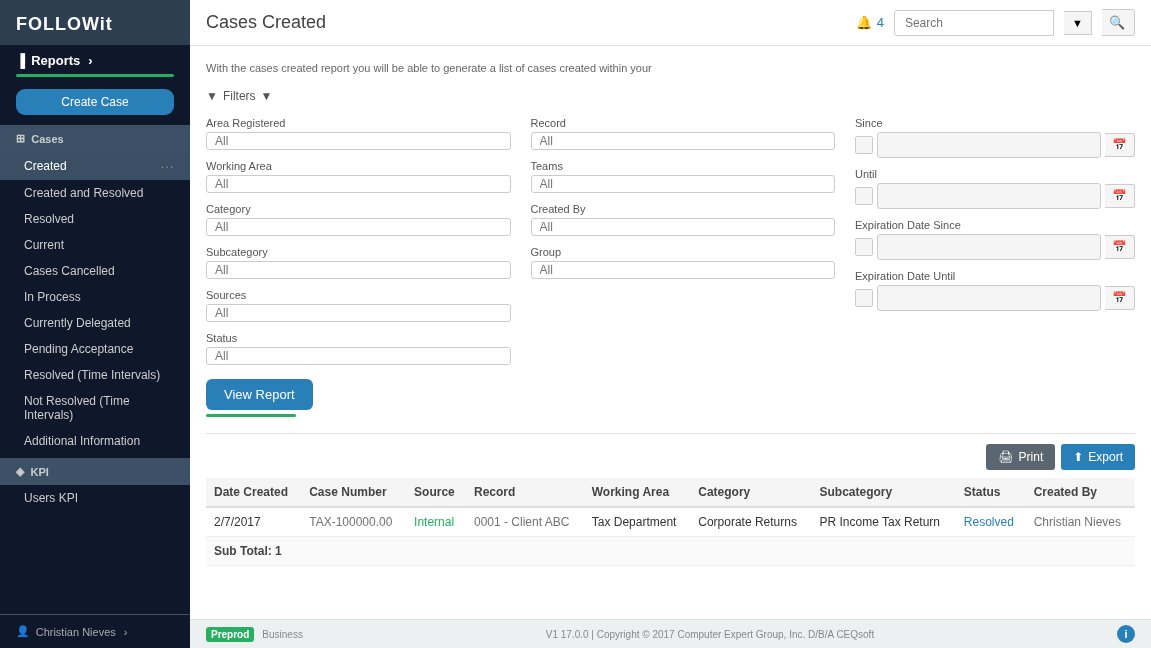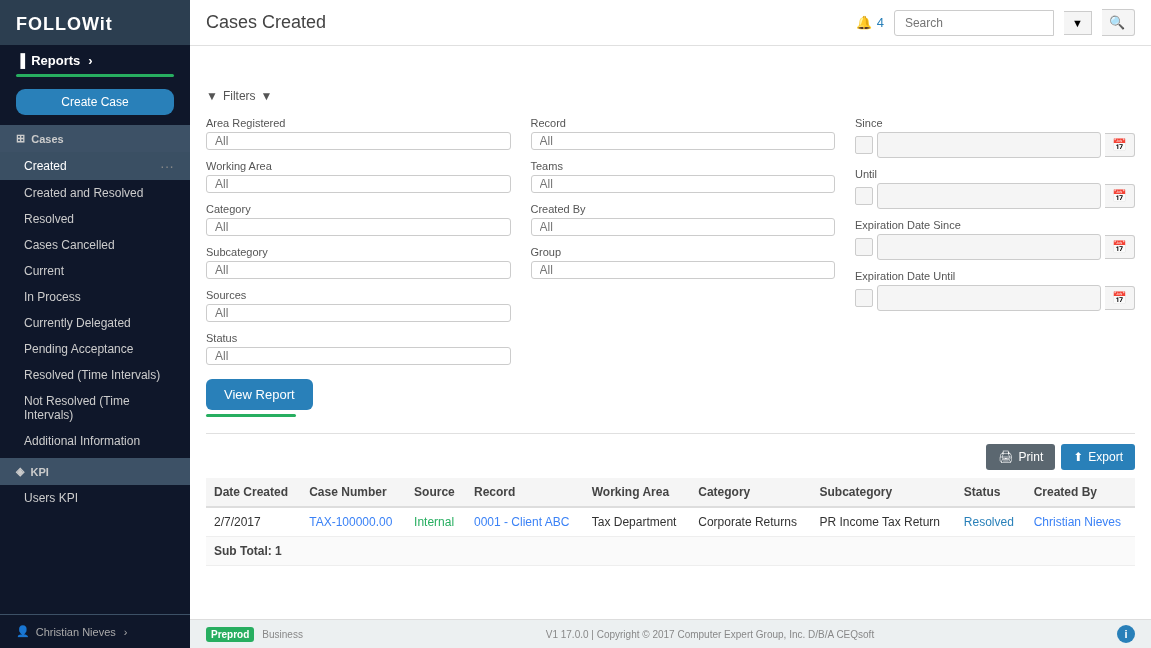--- a/index.html
+++ b/index.html
@@ -295,21 +295,21 @@
       text-align: left;
       font-weight: bold;
       color: #444;
       white-space: nowrap;
     }
     tbody tr td {
       padding: 7px 8px;
       border-bottom: 1px solid #eee;
       color: #333;
     }
-    .link-blue { color: #3b82f6; text-decoration: none; cursor: pointer; }
+    .link-blue { color: #737373; text-decoration: none; cursor: pointer; }
     .link-green { color: #27ae60; text-decoration: none; cursor: pointer; }
     .link-resolved { color: #2980b9; text-decoration: none; }
     .subtotal-row td {
       font-weight: bold;
       background: #fafafa;
       color: #444;
     }
 
     
     #footer {
@@ -375,24 +375,24 @@
     <span>Created</span>
     <span class="dots">···</span>
   </div>
   <div class="sidebar-item">
     <span>Created and Resolved</span>
   </div>
   <div class="sidebar-item">
     <span>Resolved</span>
   </div>
   <div class="sidebar-item">
+    <span>Current</span>
+  </div>
+  <div class="sidebar-item">
     <span>Cases Cancelled</span>
-  </div>
-  <div class="sidebar-item">
-    <span>Current</span>
   </div>
   <div class="sidebar-item">
     <span>In Process</span>
   </div>
   <div class="sidebar-item">
     <span>Currently Delegated</span>
   </div>
   <div class="sidebar-item">
     <span>Pending Acceptance</span>
   </div>
@@ -433,21 +433,21 @@
     <button id="topbar-filter-btn">
       <span>▼</span>
     </button>
     <button id="topbar-search-btn">
       <span>🔍</span>
     </button>
   </div>
 
   <div id="content">
     <div id="description">
-      <br>
+      <span>With the cases created report you will be able to generate a list of cases created within your</span><br>
     </div>
 
     <div id="filters-toggle">
       <span>▼</span>
       <span>Filters</span>
       <span>▼</span>
     </div>
 
     <div class="filters-grid">
 

